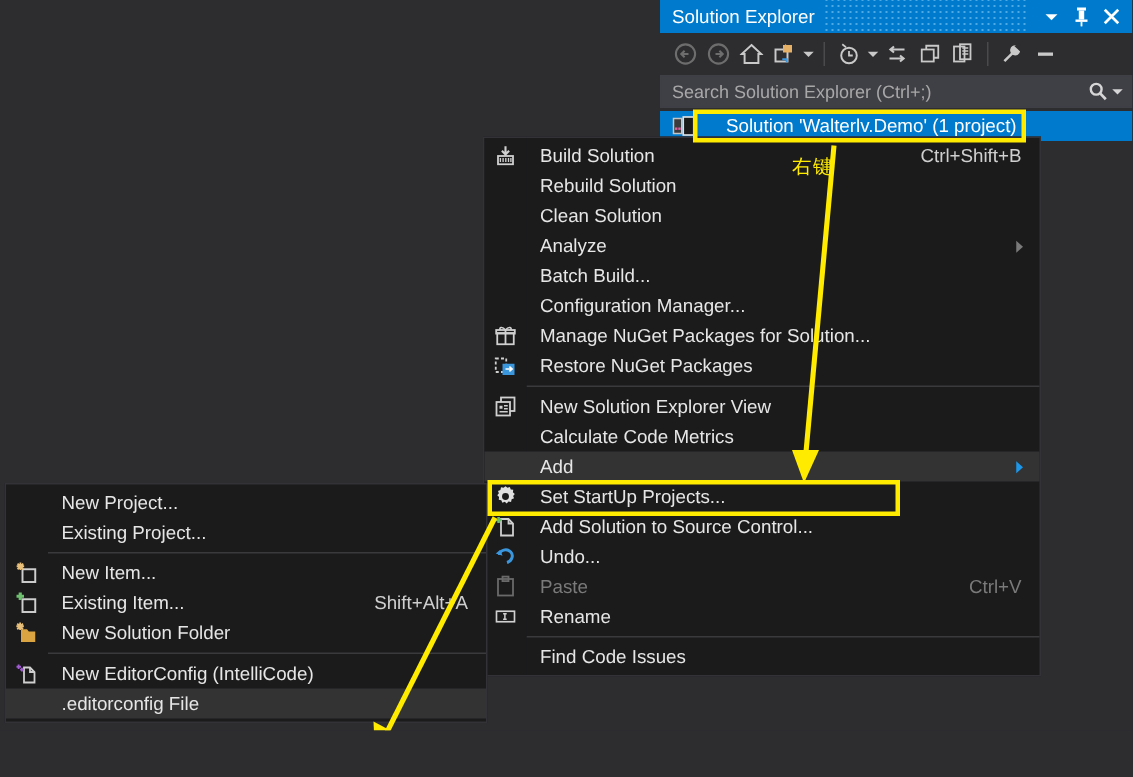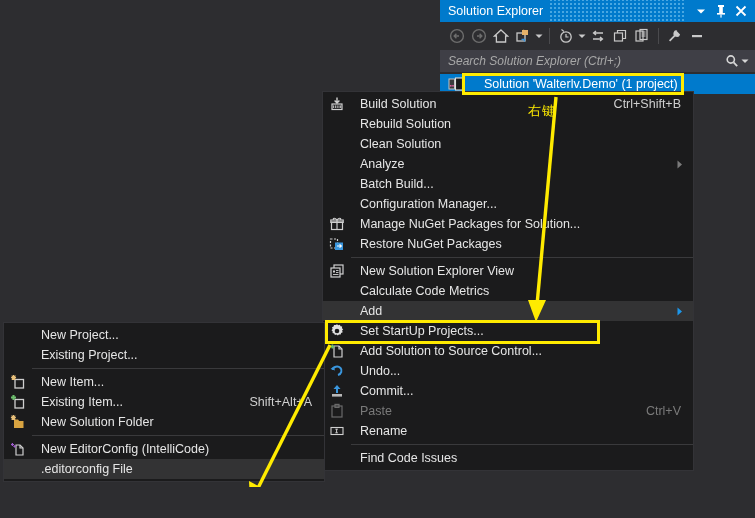--- a/index.html
+++ b/index.html
@@ -95,21 +95,20 @@
     box-sizing: border-box;
     display: flex;
     align-items: center;
   }
   #sln-search-text {
     flex: 1;
     color: #a8a8a8;
     font-size: 12px;
     margin-left: 7px;
     white-space: nowrap;
-    font-style: italic;
   }
   #sln-search-icon { color: #d0d0d0; font-size: 13px; margin-right: 2px; }
   #sln-search-caret { color: #d0d0d0; font-size: 7px; margin-right: 5px; }
 
   #sln-row {
     position: absolute;
     left: 0; top: 74px;
     width: 315px; height: 20px;
     background: #007acc;
     display: flex;
@@ -479,29 +478,20 @@
     <div class="mi">
       <span class="mi-icon">
         <svg class="ic" width="16" height="16" viewBox="0 0 16 16">
           <path d="M4 7 C4 3.5 9 2.5 11.5 5 C13.5 7 12.5 11 9 12" fill="none" stroke="#3a96dd" stroke-width="2"></path>
           <path d="M1.5 6 L4.5 3.5 L6 7.5 Z" fill="#3a96dd"></path>
         </svg>
       </span>
       <span class="mi-label">Undo...</span>
     </div>
 
-    <div class="mi">
-      <span class="mi-icon">
-        <svg class="ic" width="16" height="16" viewBox="0 0 16 16">
-          <path d="M8 2 L11.5 6 H9 V10 H7 V6 H4.5 Z" fill="#3a96dd"></path>
-          <rect x="3" y="11" width="10" height="2.6" fill="#b8b8b8"></rect>
-        </svg>
-      </span>
-      <span class="mi-label">Commit...</span>
-    </div>
 
     <div class="mi disabled has-shortcut">
       <span class="mi-icon">
         <svg class="ic" width="16" height="16" viewBox="0 0 16 16">
           <rect x="3" y="3" width="10" height="11" fill="none" stroke="#6a6a6a" stroke-width="1.2"></rect>
           <rect x="6" y="1.4" width="4" height="3" fill="none" stroke="#6a6a6a" stroke-width="1.2"></rect>
         </svg>
       </span>
       <span class="mi-label">Paste</span>
       <span class="mi-shortcut">Ctrl+V</span>

